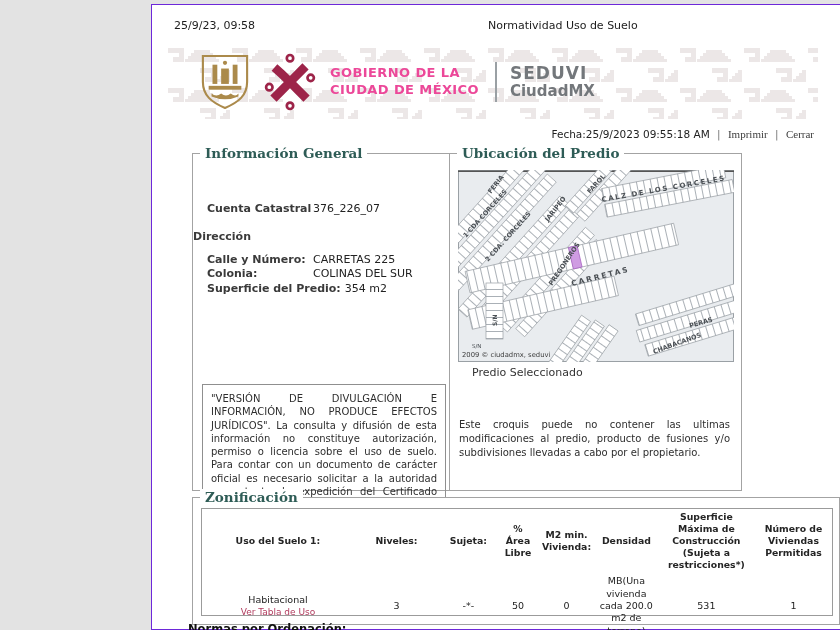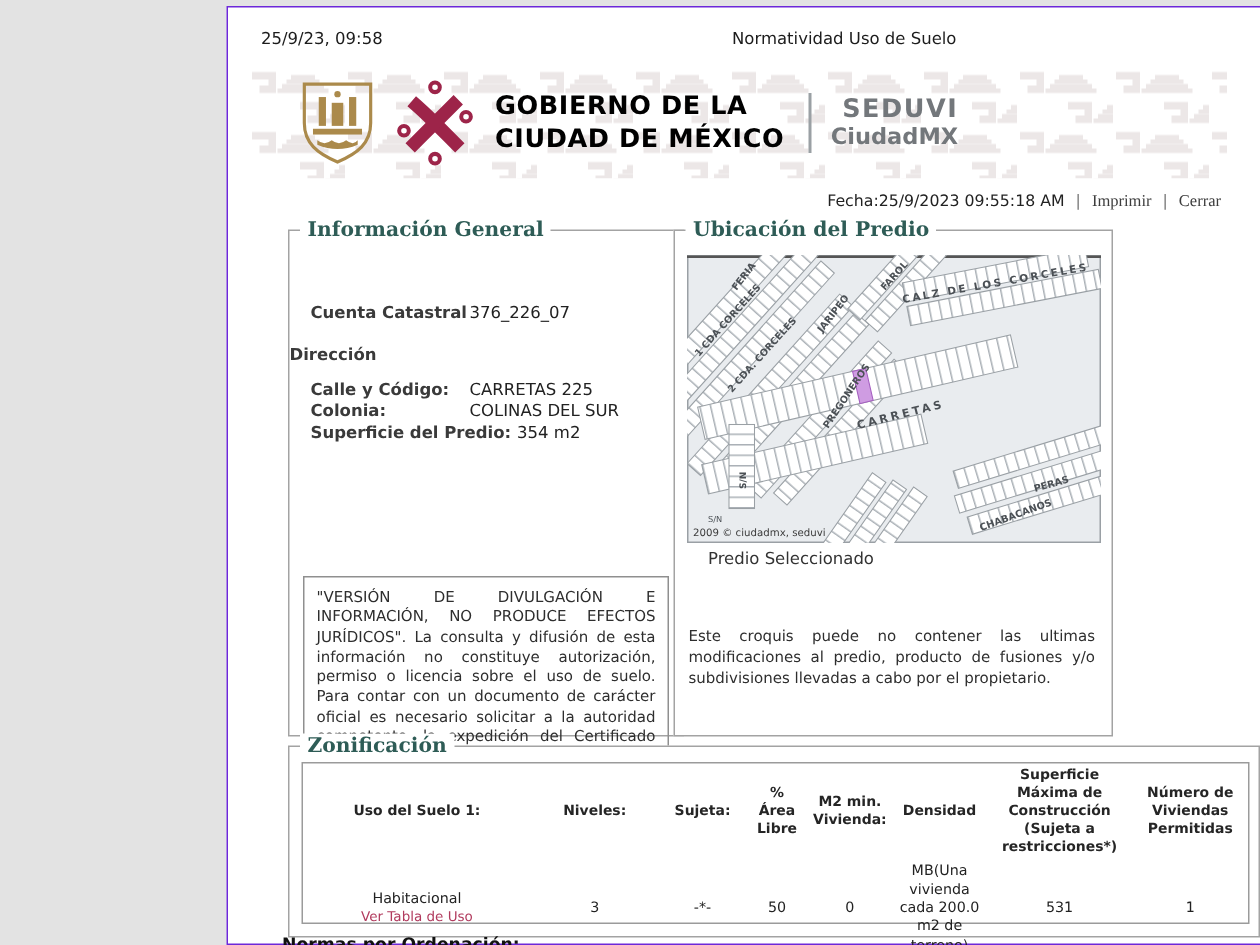--- a/index.html
+++ b/index.html
@@ -13,25 +13,25 @@
   .datetime { position:absolute; left:22px; top:14px; font-size:11px; color:#1c1c1c; }
   .doc-title { position:absolute; left:336px; top:14px; font-size:11px; color:#1c1c1c; }
 
   
   .banner { position:absolute; left:14px; top:40px; width:652px; height:74px; }
   .banner svg.greca-bg { position:absolute; left:0; top:0; width:100%; height:100%; }
   .banner-content { position:absolute; left:0; top:0; width:100%; height:100%;
                     display:flex; align-items:center; padding-left:34px; }
   .crest { margin-right:12px; }
   .xlogo { margin-right:12px; }
-  .gov-text { color:#000000; font-weight:bold; font-size:17px; line-height:1.3;
+  .gov-text { color:#ec4899; font-weight:bold; font-size:13px; line-height:1.3;
               letter-spacing:.4px; margin-right:14px; }
   .banner-divider { width:0; height:40px; border-left:2px solid #9aa0a4; margin:0 13px 0 2px; }
   .app-text { color:#73777b; font-weight:bold; line-height:1.15; }
-  .app-text .agency { font-size:17px; letter-spacing:1px;text-align:right; }
+  .app-text .agency { font-size:17px; letter-spacing:1px; }
   .app-text .portal { font-size:15px; }
 
   
   .fecha-row { position:absolute; top:123px; right:28px; font-size:10.5px; color:#222; }
   .fecha-row .pipe { color:#777; margin:0 4px; }
   .fecha-row a { color:#3d3d3d; text-decoration:none; font-family:"Liberation Serif",serif; font-size:11px; }
 
   
   .fieldset { position:absolute; border:1px solid #a3a3a3; background:#fff; }
   .legend { position:absolute; top:-9px; left:7px; background:#fff; padding:0 5px;
@@ -146,21 +146,21 @@
 
     <div class="fieldset fs-info">
       <span class="legend">Información General</span>
       <div class="info-row row-cuenta">
         <span class="lbl">Cuenta Catastral</span>
         <span class="val">376_226_07</span>
       </div>
       <div class="row-direccion" style="position:absolute;">Dirección</div>
       <div class="addr-rows">
         <div class="info-row">
-          <span class="lbl">Calle y Código:</span>
+          <span class="lbl">Calle y Número:</span>
           <span class="val">CARRETAS 225</span>
         </div>
         <div class="info-row">
           <span class="lbl">Colonia:</span>
           <span class="val">COLINAS DEL SUR</span>
         </div>
         <div class="info-row">
           <span class="lbl" style="min-width:0;margin-right:4px;">Superficie del Predio:</span>
           <span class="val">354 m2</span>
         </div>

